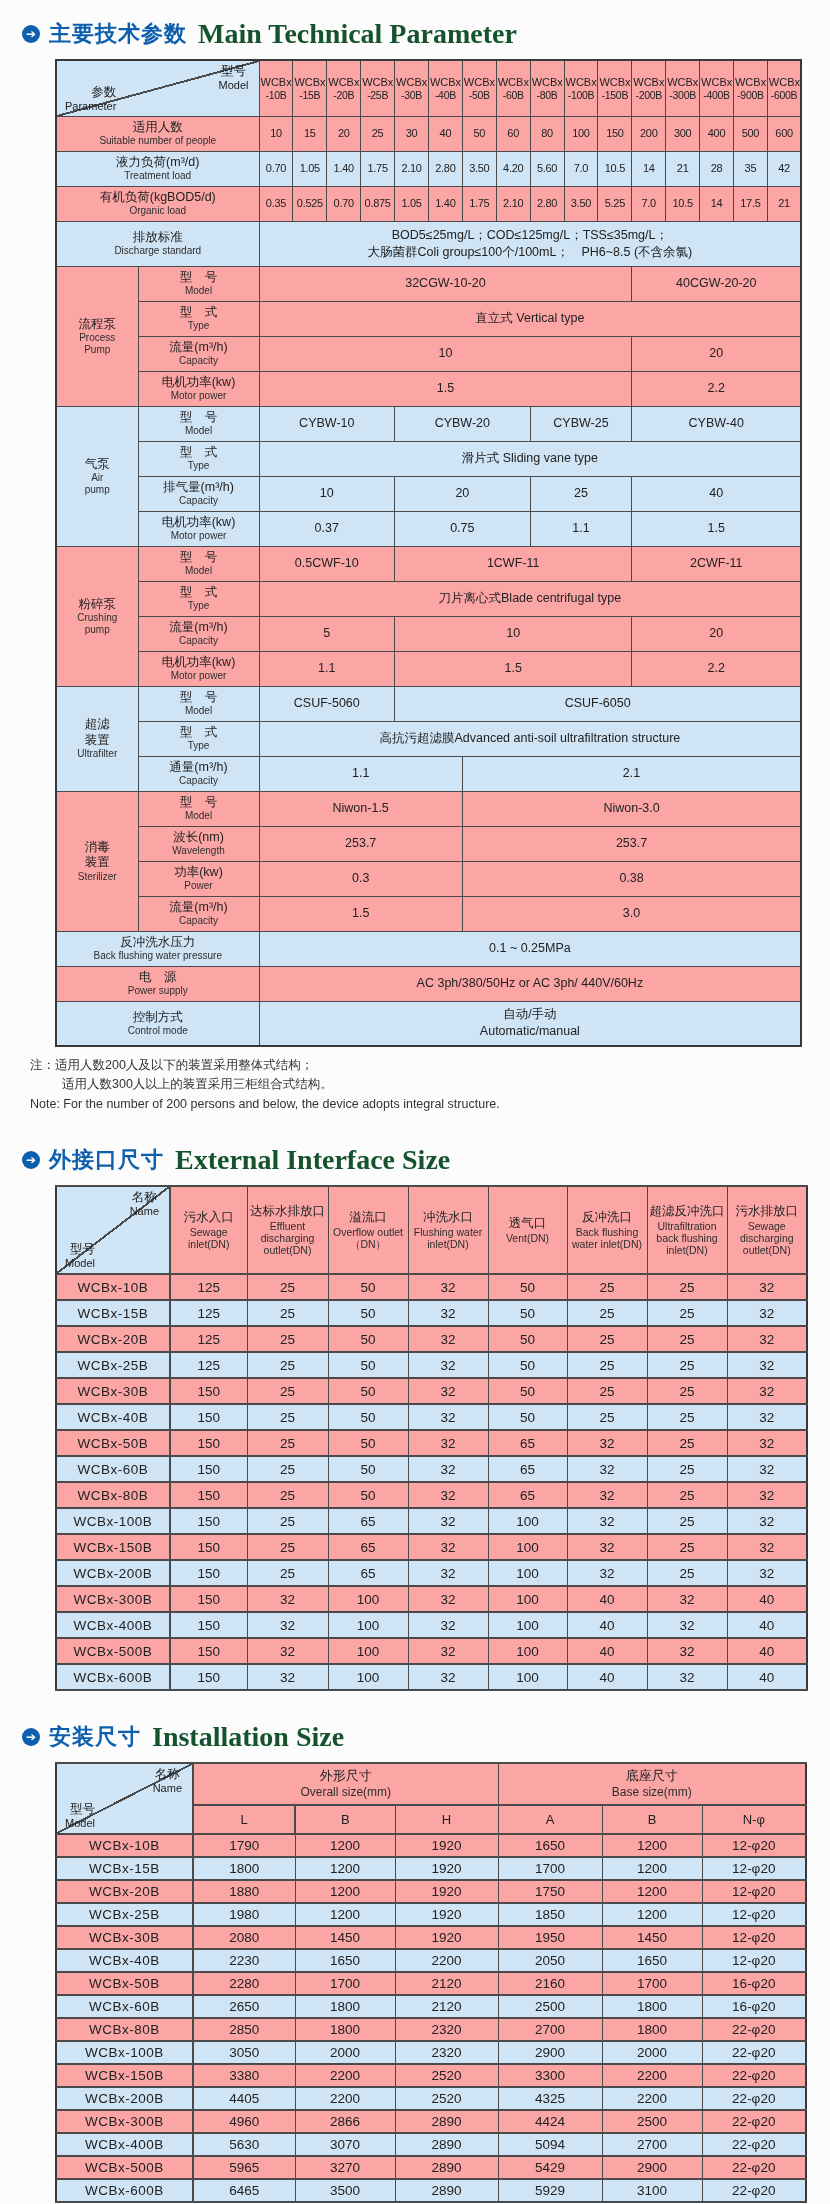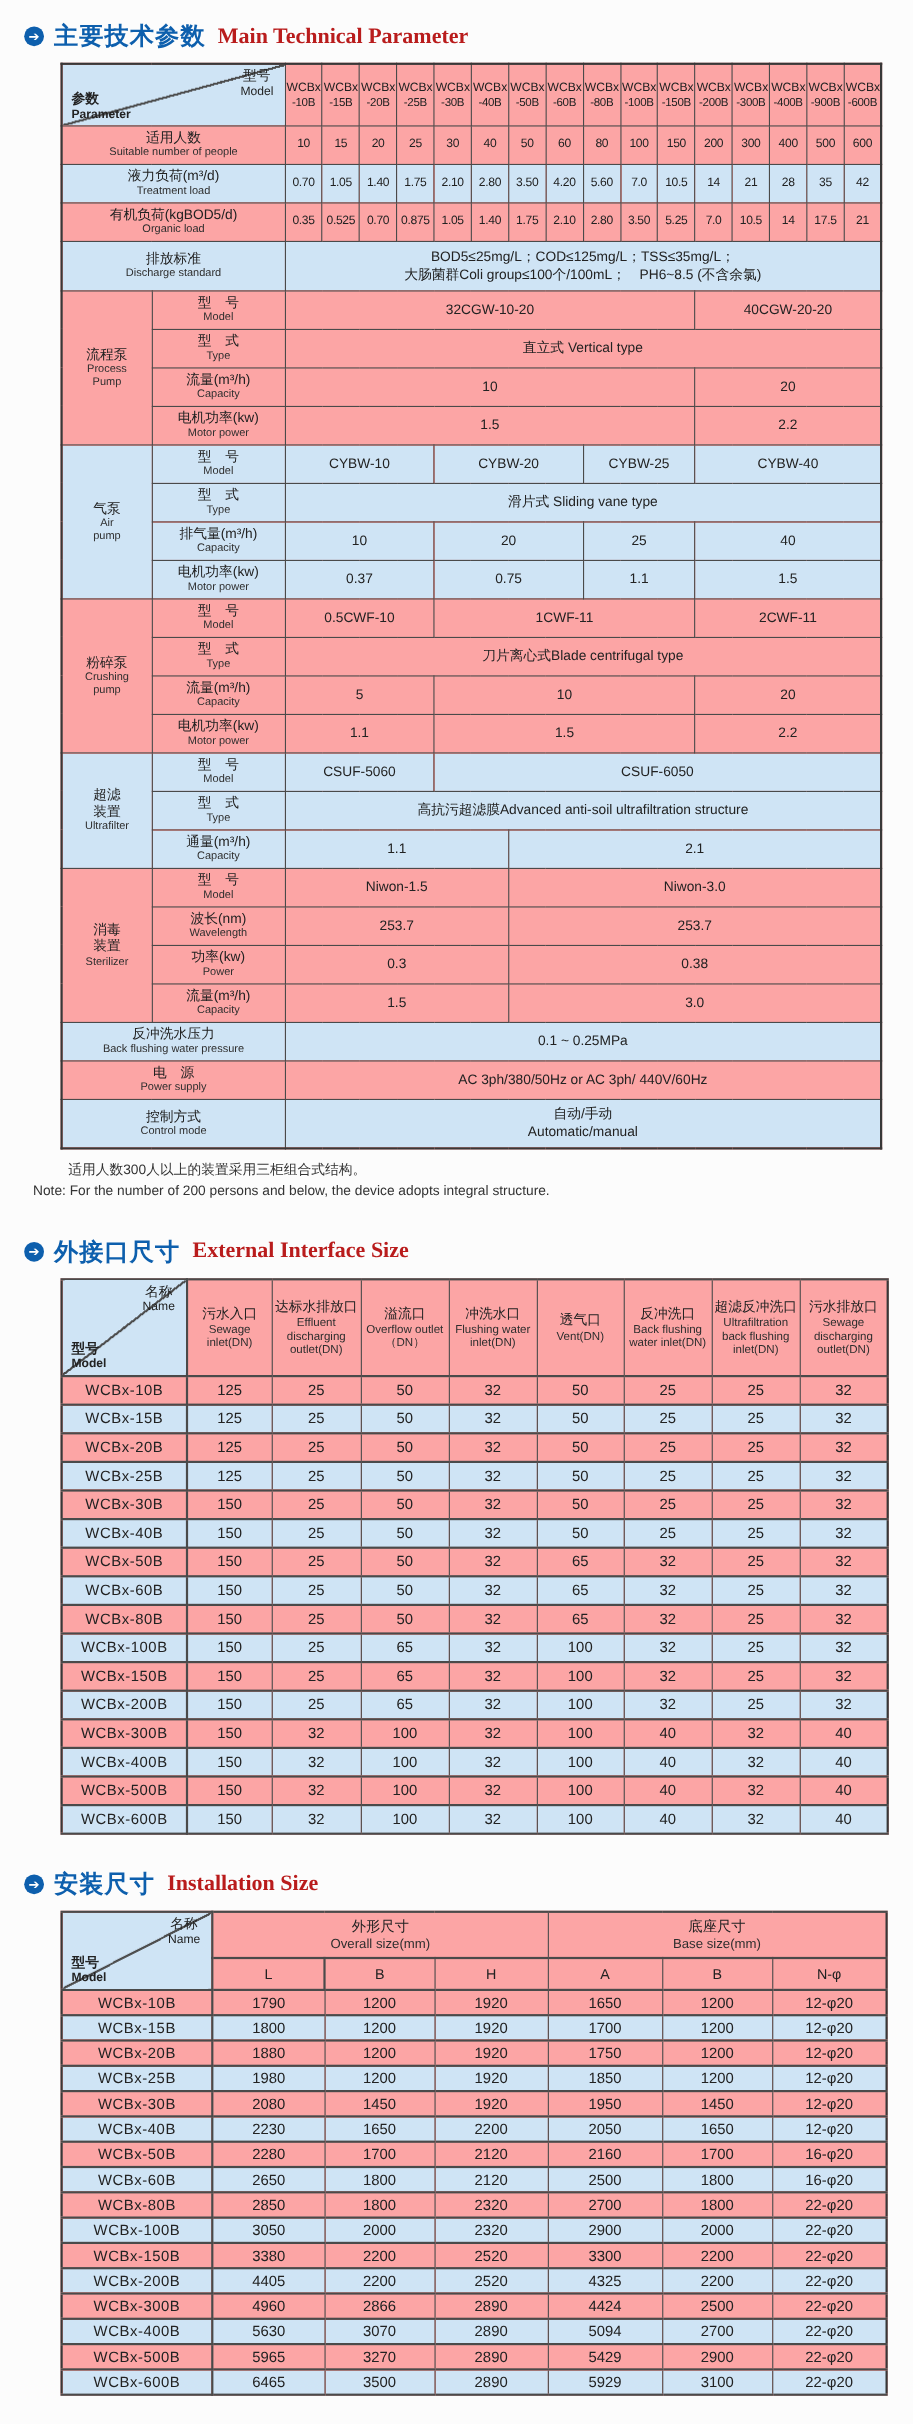--- a/index.html
+++ b/index.html
@@ -5,21 +5,21 @@
   html,body{margin:0;padding:0;}
   body{width:830px;background:#fcfcfc;font-family:"Liberation Sans","DejaVu Sans",sans-serif;color:#222;}
   .page{width:830px;padding:2px 0 16px 0;}
 
   
   .sec-title{display:flex;align-items:center;gap:9px;margin:16px 0 9px 22px;}
   .sec-title.later{margin-top:30px;}
   .bullet{flex:0 0 auto;width:18px;height:18px;border-radius:50%;background:#0d5fad;color:#fff;
           font-size:12px;line-height:18px;text-align:center;font-weight:bold;}
   .t-zh{font-size:22px;font-weight:bold;color:#0d5fad;letter-spacing:1px;}
-  .t-en{font-size:20px;font-weight:bold;color:#b91c1c;font-family:"Liberation Serif","DejaVu Serif",serif;margin-left:2px;}
+  .t-en{font-size:28px;font-weight:bold;color:#14532d;font-family:"Liberation Serif","DejaVu Serif",serif;margin-left:2px;}
 
   table{border-collapse:collapse;table-layout:fixed;background:#fca5a5;}
   td{border:1px solid #4a4a4a;text-align:center;vertical-align:middle;padding:0 1px;overflow:hidden;}
   tr.blue td{background:#cfe4f5;}
 
   
   #t1{width:745px;margin-left:55px;border:2px solid #383838;}
   #t1 tr{height:35px;}
   #t1 tr.hdr{height:56px;}
   #t1 tr.tall{height:45px;margin-left:44px;}
@@ -32,21 +32,21 @@
   #t1 .val{font-size:12.5px;}
   #t1 .val.sm{font-size:11px;letter-spacing:-0.3px;}
   #t1 .val .v1,#t1 .val .v2{line-height:1.35;}
 
   
   .diag{position:relative;background-color:#cfe4f5;
         background-image:linear-gradient(to bottom right,
           transparent calc(50% - 1px),#4a4a4a calc(50% - 1px),
           #4a4a4a calc(50% + 1px),transparent calc(50% + 1px));}
   .diag .d-tr{position:absolute;top:3px;right:10px;text-align:center;}
-  .diag .d-bl{position:absolute;bottom:3px;left:8px;text-align:left;font-weight:bold;}
+  .diag .d-bl{position:absolute;bottom:3px;left:8px;text-align:right;}
   .diag .dzh{font-size:12.5px;line-height:1.2;}
   .diag .den{font-size:11px;line-height:1.15;}
 
   
   .notes{margin:9px 0 0 30px;font-size:12.5px;color:#333;line-height:1.55;}
   .notes .ind-zh{margin-left:32px;}
   .notes .ind-en{margin-left:40px;}
 
   
   #t2{width:751px;margin-left:55px;border:2px solid #383838;}
@@ -646,20 +646,21 @@
           </td>
           <td class="val" colspan="16">
             <div class="v1">自动/手动</div>
             <div class="v2">Automatic/manual</div>
           </td>
         </tr>
       </tbody>
   </table>
 
   <div class="notes">
+    <div>注：适用人数200人及以下的装置采用整体式结构；</div>
     <div class="ind-zh">适用人数300人以上的装置采用三柜组合式结构。</div>
     <div>Note: For the number of 200 persons and below, the device adopts integral structure.</div>
   </div>
 
   <div class="sec-title later">
     <span class="bullet">➔</span>
     <span class="t-zh">外接口尺寸</span>
     <span class="t-en">External Interface Size</span>
   </div>
 

